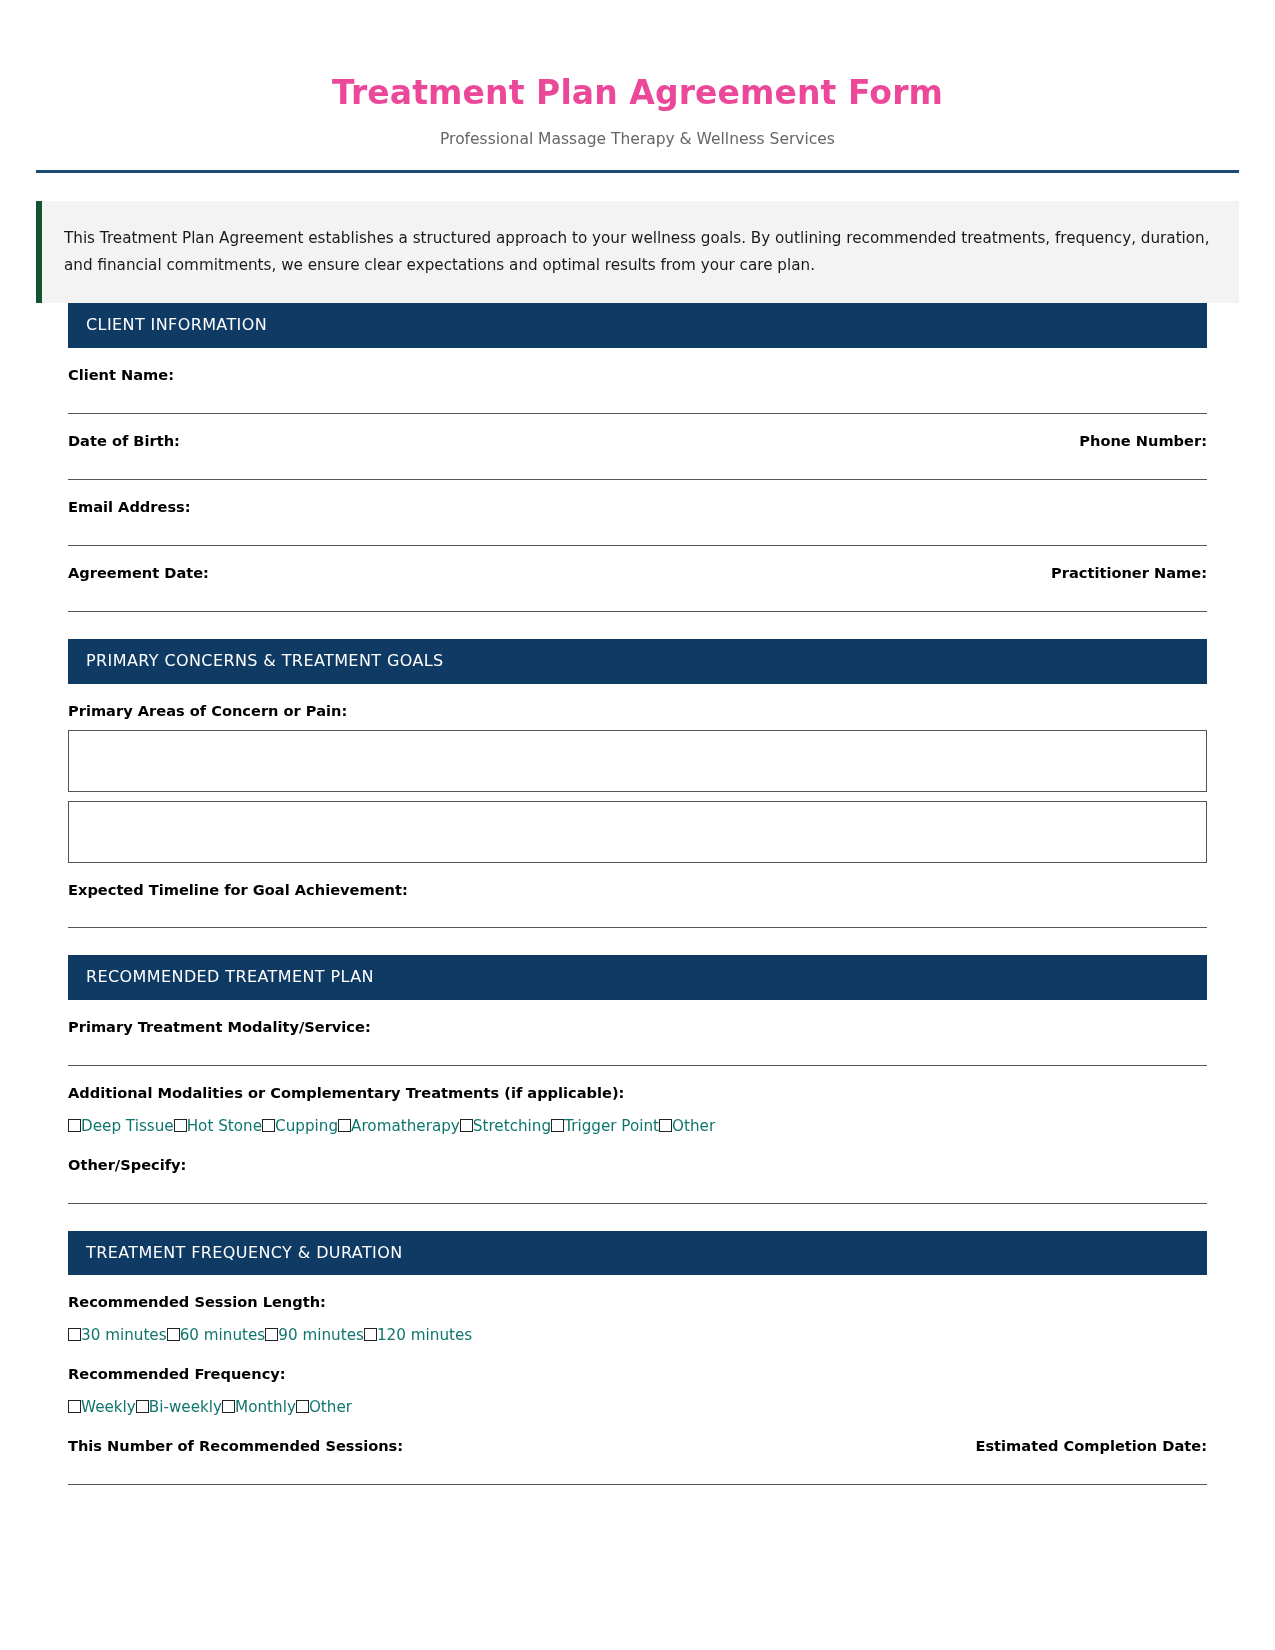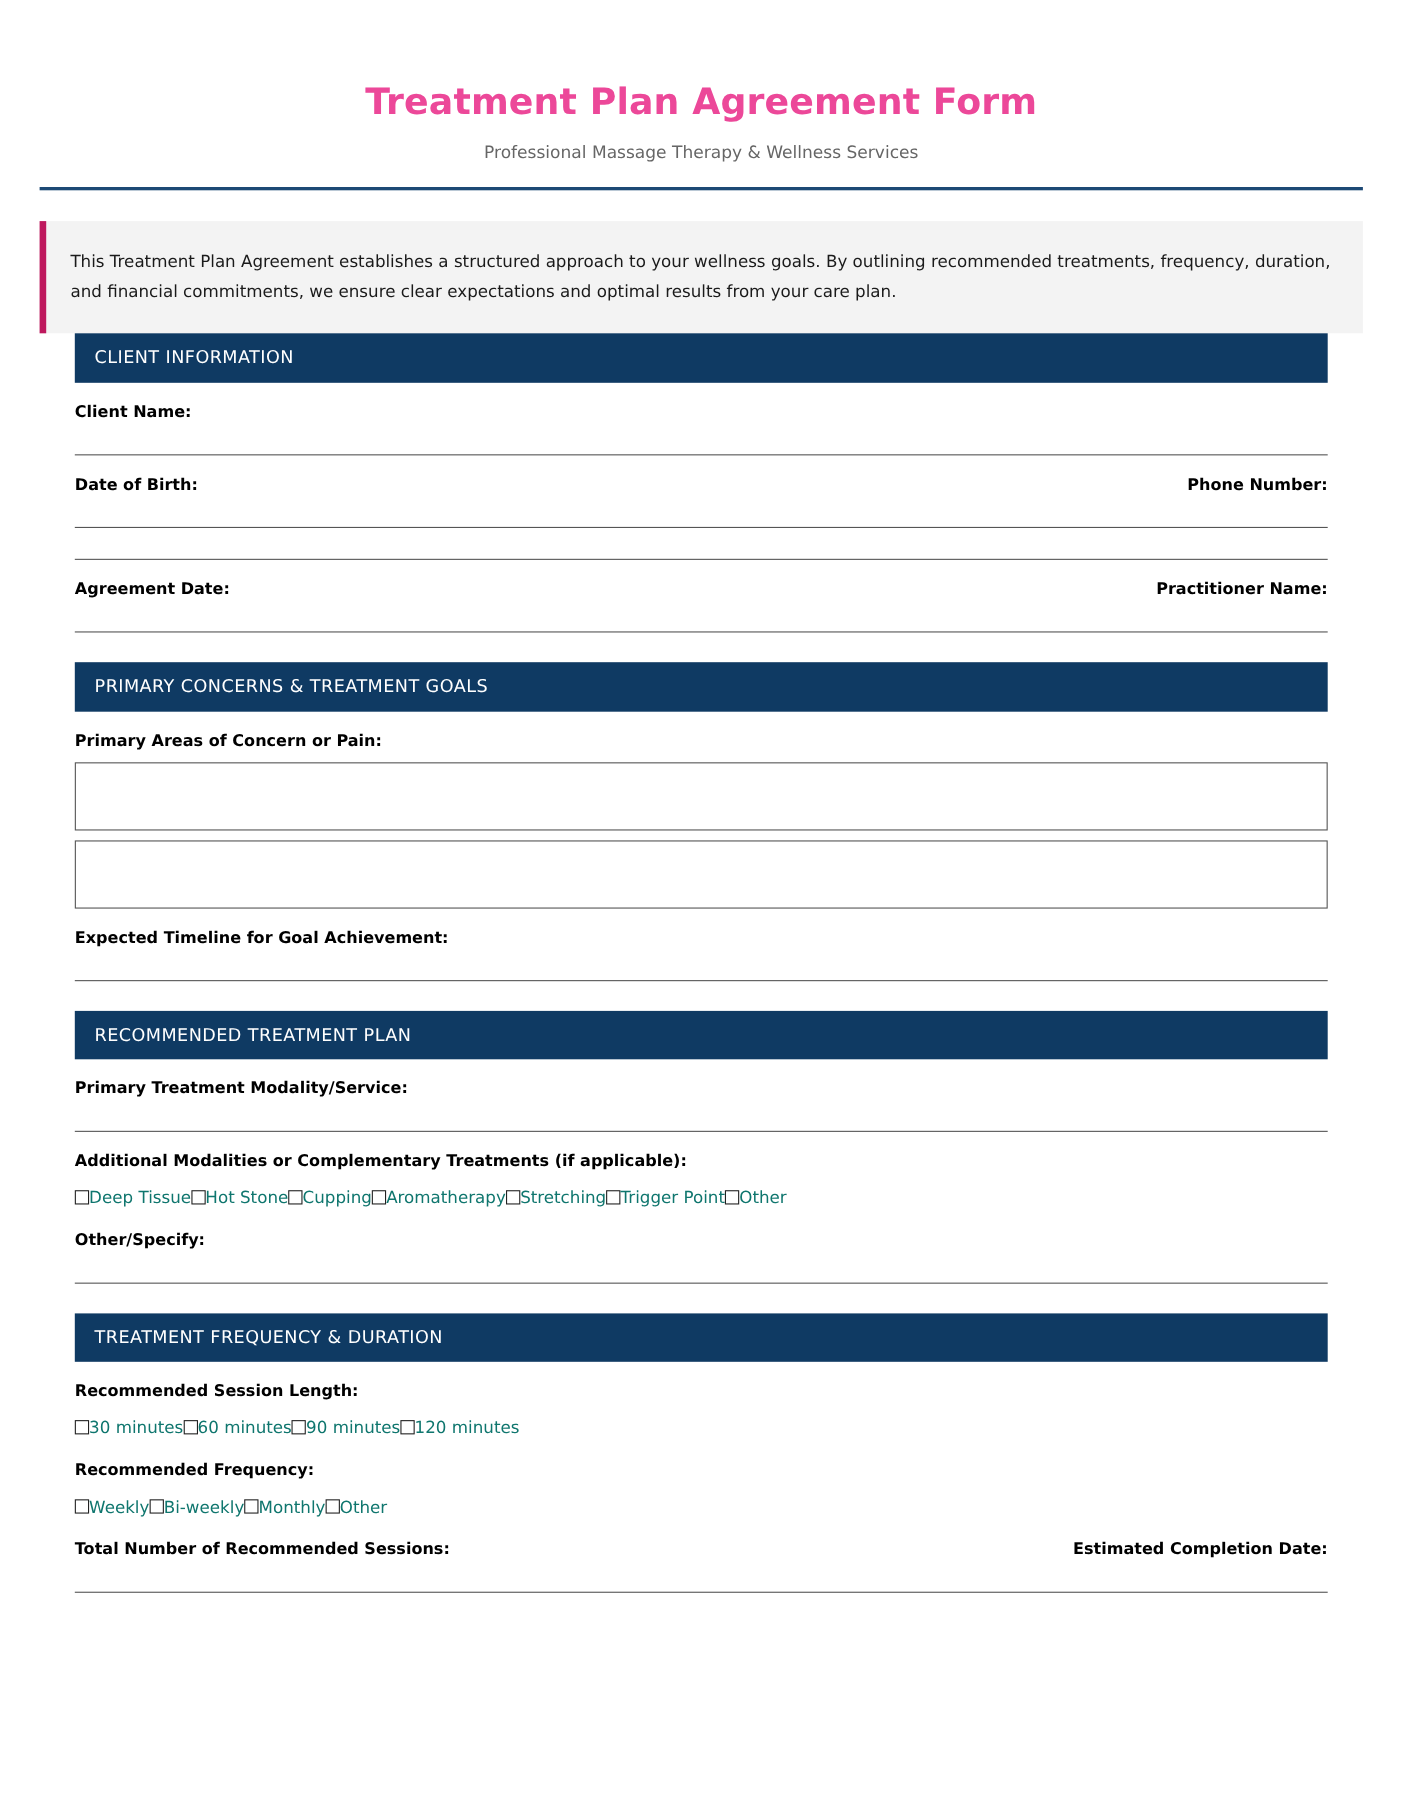--- a/index.html
+++ b/index.html
@@ -47,21 +47,21 @@
     margin: 21px 36px 0 36px;
     border: 0;
     border-top: 3px solid #1d4975;
     height: 0;
   }
 
   
   .intro-box {
     margin: 28px 36px 0 36px;
     background: #f3f3f3;
-    border-left: 6px solid #be185d;
+    border-left: 6px solid #14532d;
     padding: 24px 26px 24px 22px;
   }
   .intro-text {
     font-size: 15.2px;
     line-height: 1.78;
     color: #1a1a1a;
     margin: 0;
   }
 
   
@@ -166,20 +166,21 @@
     <div class="field-row">
       <div class="col-a">
         <div class="field-label">Date of Birth:</div>
       </div>
       <div class="col-b">
         <div class="field-label">Phone Number:</div>
       </div>
     </div>
     <div class="field-line"></div>
 
+    <div class="field-label">Email Address:</div>
     <div class="field-line"></div>
 
     <div class="field-row">
       <div class="col-a">
         <div class="field-label">Agreement Date:</div>
       </div>
       <div class="col-b">
         <div class="field-label">Practitioner Name:</div>
       </div>
     </div>
@@ -209,21 +210,21 @@
     <div class="section-bar">TREATMENT FREQUENCY &amp; DURATION</div>
 
     <div class="field-label">Recommended Session Length:</div>
     <div class="checkbox-row"><span class="cb-item"><span class="cb-box"></span><span class="cb-label">30 minutes</span></span><span class="cb-item"><span class="cb-box"></span><span class="cb-label">60 minutes</span></span><span class="cb-item"><span class="cb-box"></span><span class="cb-label">90 minutes</span></span><span class="cb-item"><span class="cb-box"></span><span class="cb-label">120 minutes</span></span></div>
 
     <div class="field-label">Recommended Frequency:</div>
     <div class="checkbox-row"><span class="cb-item"><span class="cb-box"></span><span class="cb-label">Weekly</span></span><span class="cb-item"><span class="cb-box"></span><span class="cb-label">Bi-weekly</span></span><span class="cb-item"><span class="cb-box"></span><span class="cb-label">Monthly</span></span><span class="cb-item"><span class="cb-box"></span><span class="cb-label">Other</span></span></div>
 
     <div class="field-row">
       <div class="col-a">
-        <div class="field-label">Total Number of Recommended Sessions:</div>
+        <div class="field-label">This Number of Recommended Sessions:</div>
       </div>
       <div class="col-b">
         <div class="field-label">Estimated Completion Date:</div>
       </div>
     </div>
     <div class="field-line"></div>
 
   </div>
 </div>
 

